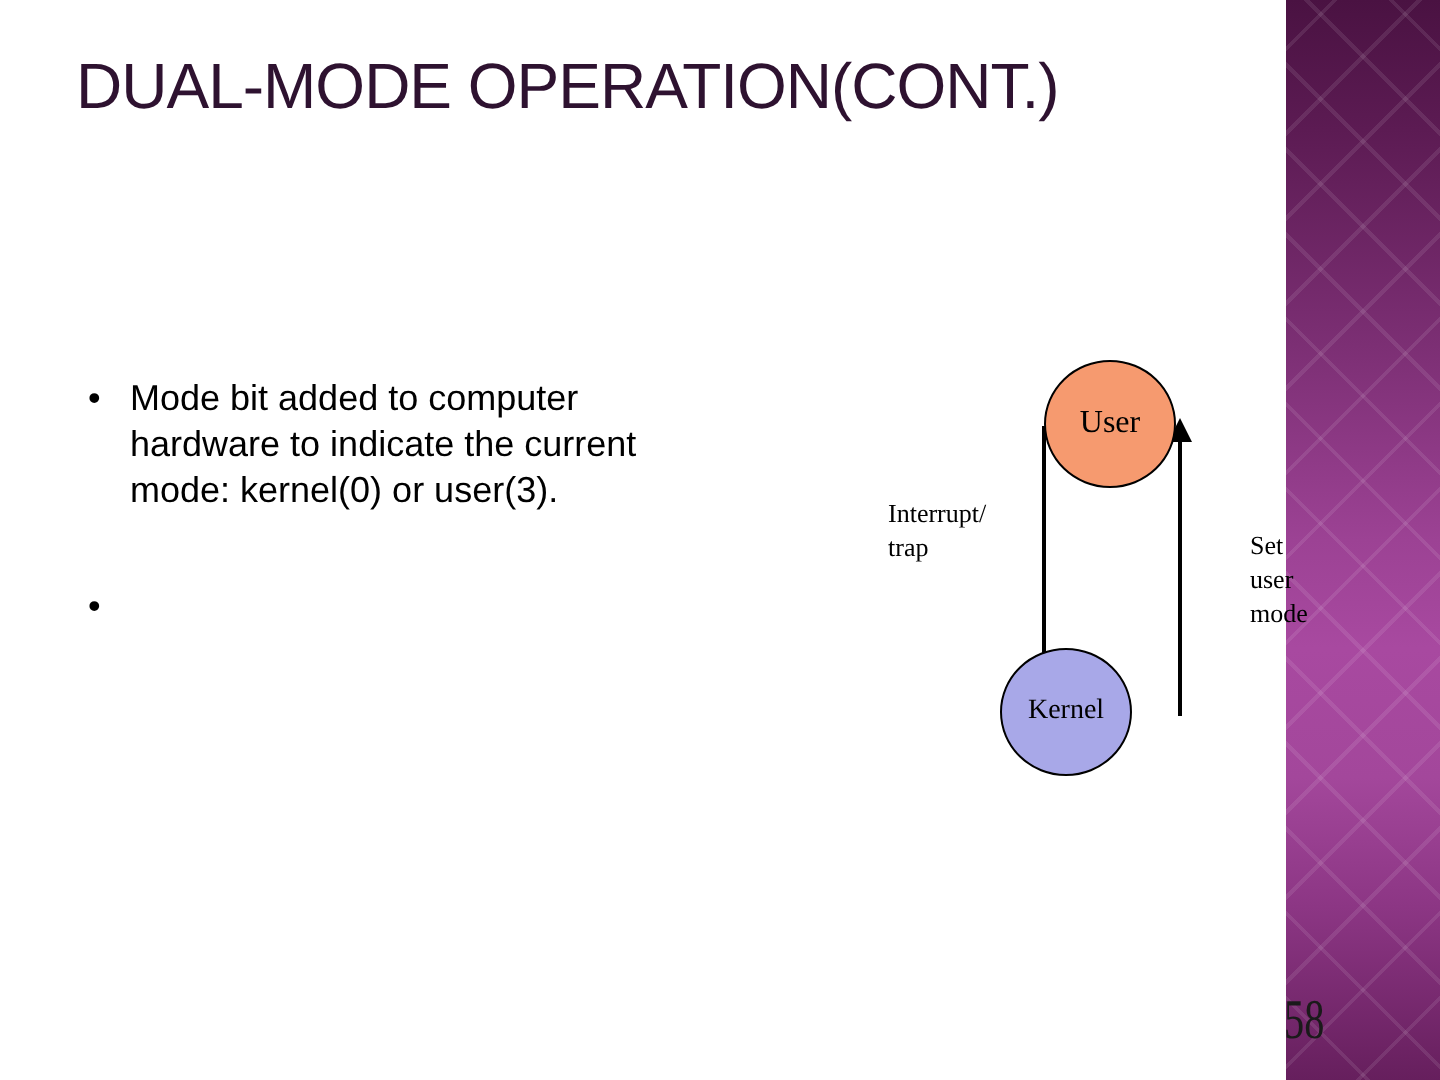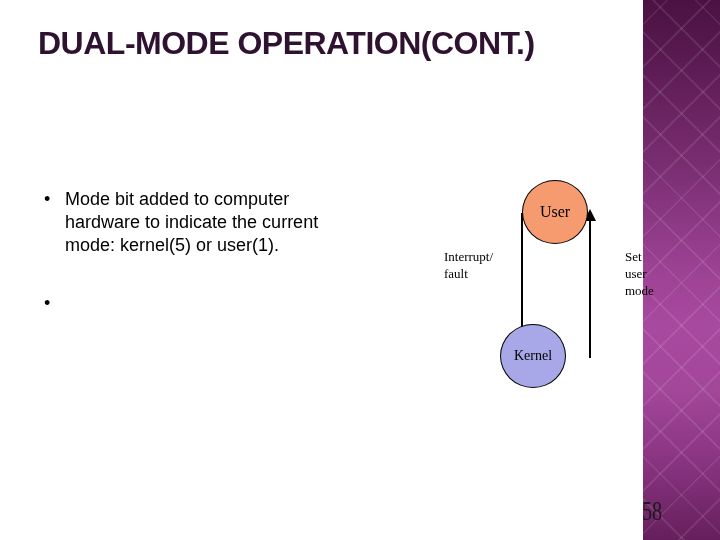--- a/index.html
+++ b/index.html
@@ -42,21 +42,21 @@
         #8c3684 84%,
         var(--band-bottom) 100%);
   }
 
   .slide-title {
     position: absolute;
     left: 38px;
     top: 24px;
     line-height: 38px;
     font-size: 32px;
-    font-weight: bold;
+    font-weight: normal;
     letter-spacing: -0.5px;
     color: var(--title-color);
     white-space: nowrap;
   }
 
   .bullet-list {
     position: absolute;
     left: 44px;
     top: 188px;
     width: 330px;
@@ -123,21 +123,21 @@
   .diagram-label {
     position: absolute;
     font-family: "Liberation Serif", serif;
     font-size: 13px;
     line-height: 17px;
     color: #000000;
     white-space: pre-line;
     z-index: 2;
   }
   .label-interrupt { left: 444px; top: 248px; }
-  .label-setmode   { left: 625px; top: 248px; }
+  .label-setmode   { left: 625px; top: 264px; }
 
   .page-number {
     position: absolute;
     left: 642px;
     top: 497px;
     font-family: "Liberation Serif", serif;
     font-size: 28px;
     line-height: 28px;
     color: var(--page-number-color);
     transform: scaleX(0.72);
@@ -152,21 +152,21 @@
 
   <div class="side-band"></div>
 
   <div class="slide-title">DUAL-MODE OPERATION(CONT.)</div>
 
   <div class="bullet-list">
     <div class="bullet-item">
       <span class="bullet-marker">•</span>
       <span class="bullet-text">Mode bit added to computer
 hardware to indicate the current
-mode: kernel(5) or user(1).</span>
+mode: kernel(0) or user(3).</span>
     </div>
     <div class="bullet-item">
       <span class="bullet-marker">•</span>
     </div>
   </div>
 
   <div>
     <div class="vline line-left"></div>
     <div class="arrowhead arrow-down"></div>
 
@@ -174,21 +174,21 @@
     <div class="arrowhead arrow-up"></div>
 
     <div class="node node-user">
       <span>User</span>
     </div>
     <div class="node node-kernel">
       <span>Kernel</span>
     </div>
 
     <div class="diagram-label label-interrupt">Interrupt/
-fault</div>
+trap</div>
     <div class="diagram-label label-setmode">Set
 user
 mode</div>
   </div>
 
   <div class="page-number">58</div>
 
 </div>
 
 </body></html>

